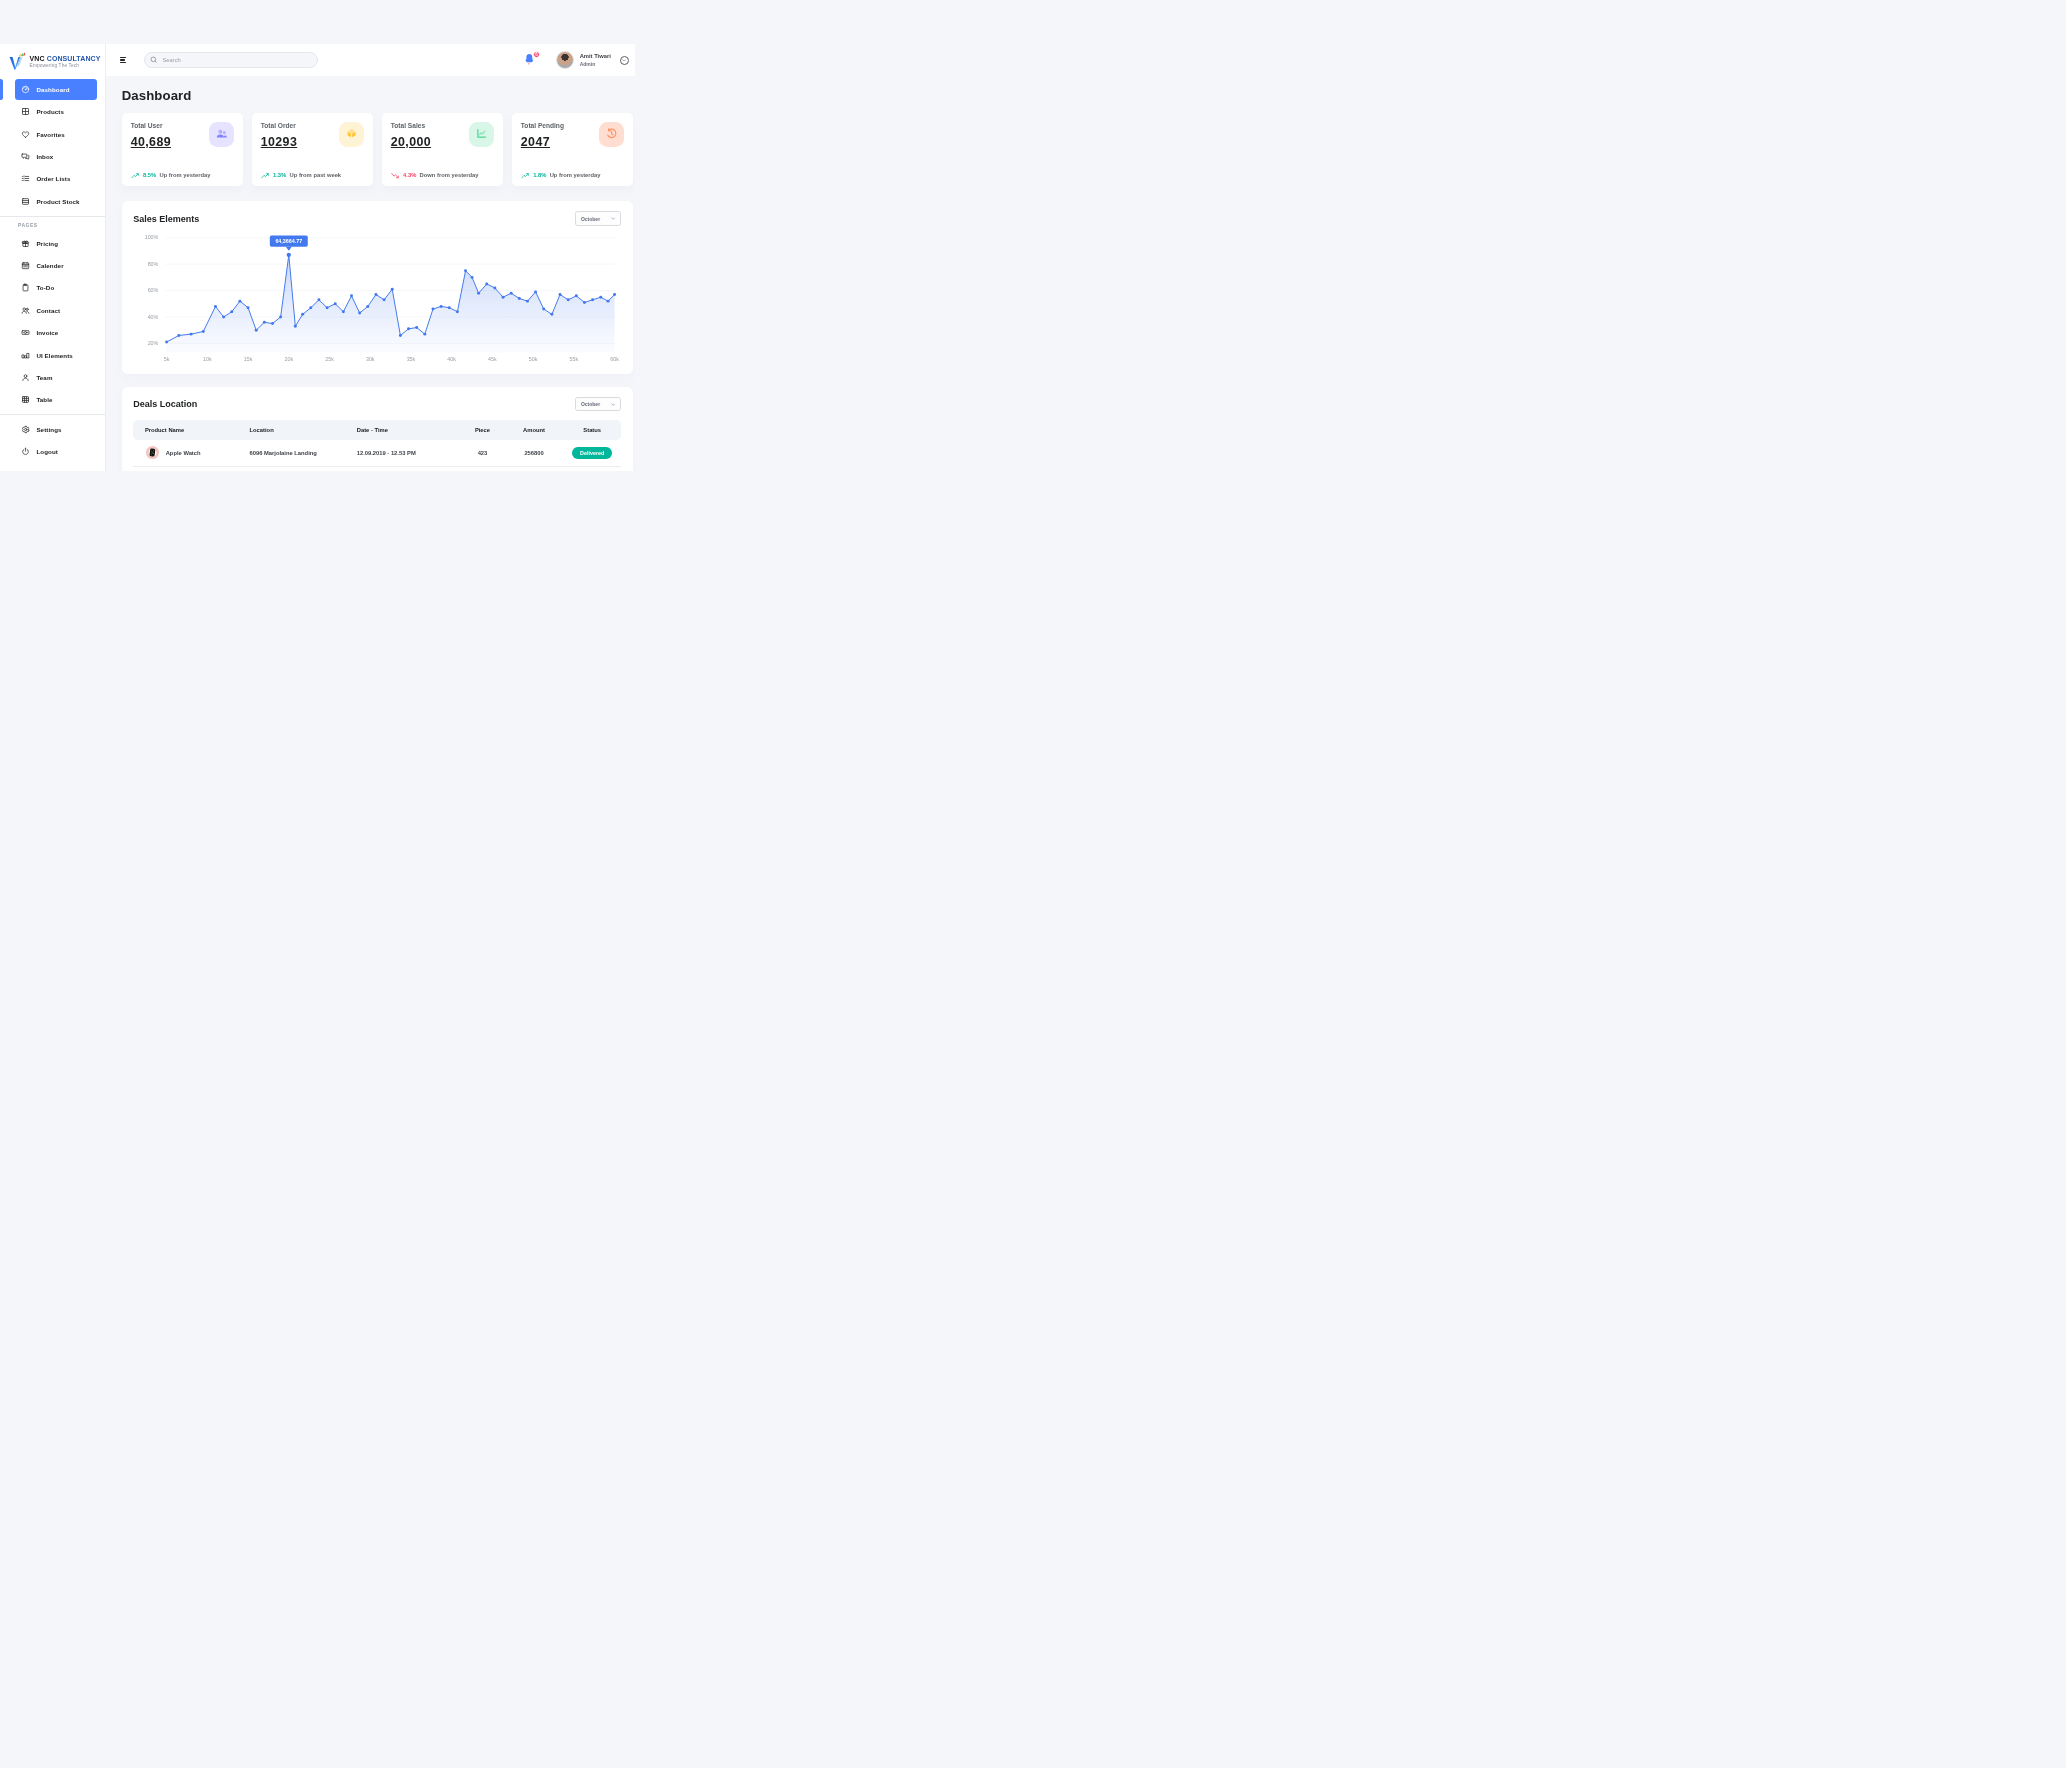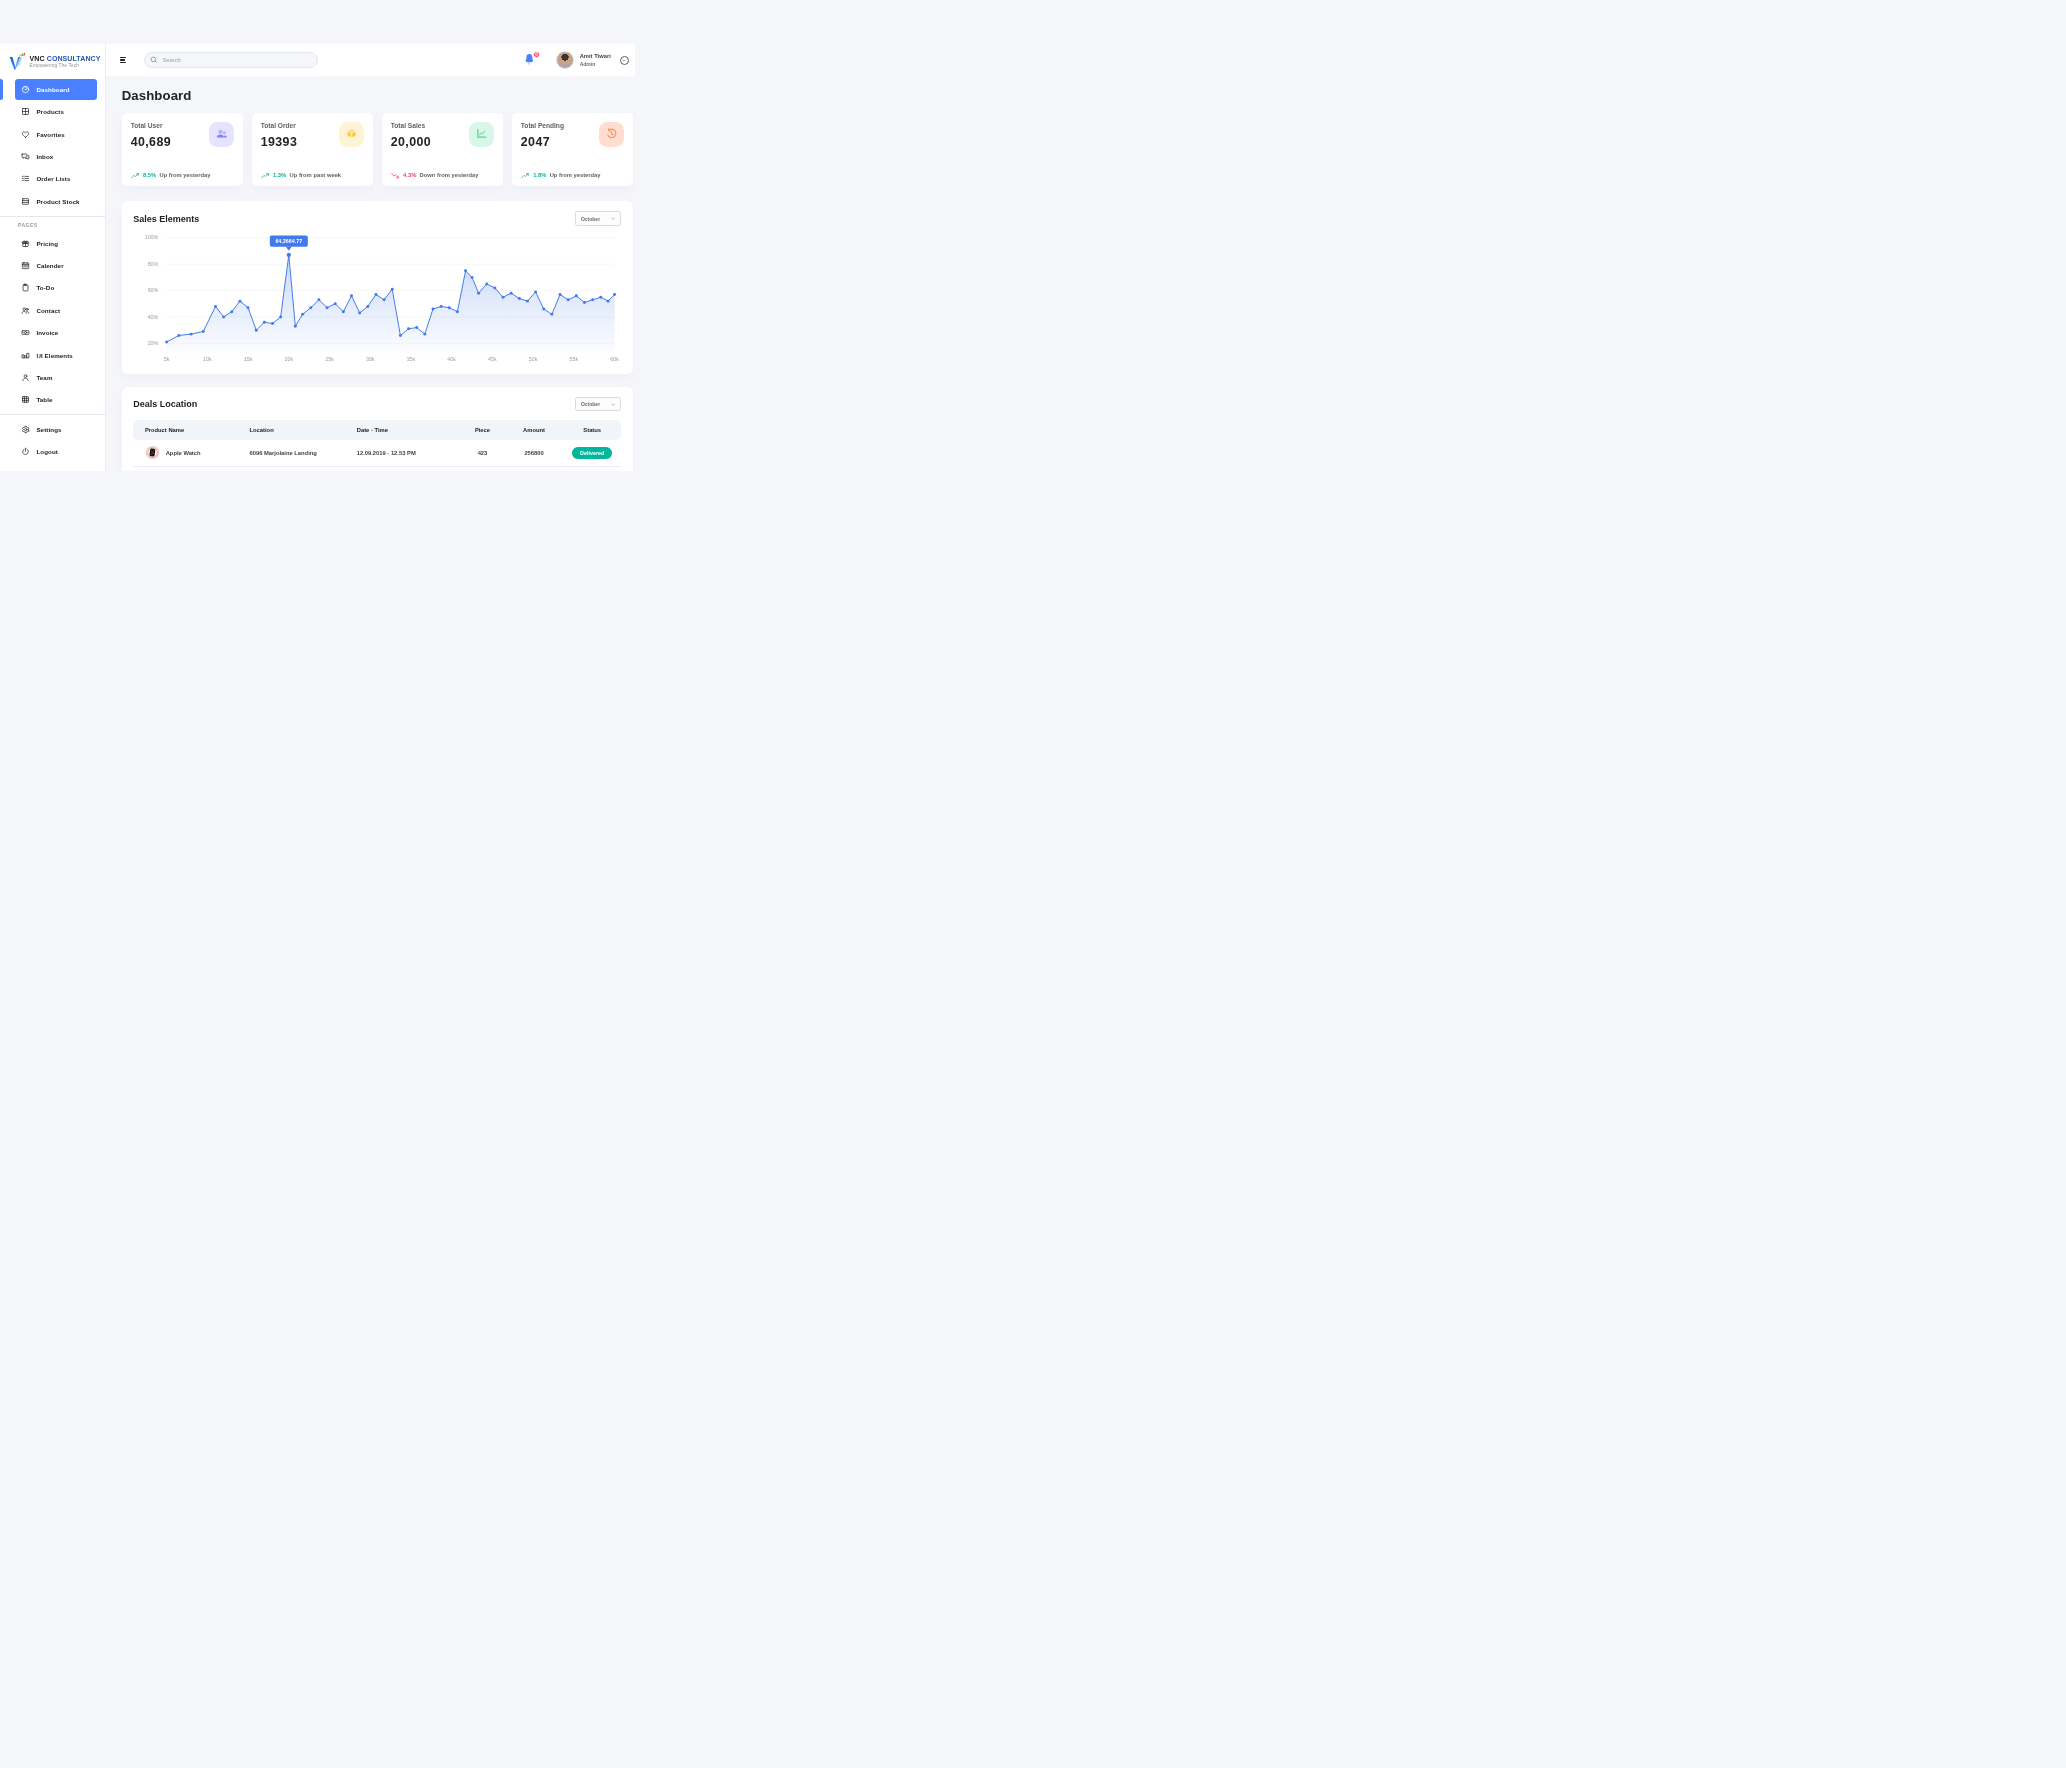--- a/index.html
+++ b/index.html
@@ -57,21 +57,21 @@
     display:flex; align-items:center; justify-content:center; color:#5c5f66; cursor:pointer; }
 
   
   .content { flex:1; overflow:hidden; padding:11.6px 2.5px 0 15.7px; }
   .page-title { font-size:13.2px; font-weight:800; letter-spacing:0.1px; color:#202224; }
 
   .cards { display:flex; gap:9px; margin-top:10.7px; }
   .card { flex:1; height:73px; background:#fff; border-radius:5px; position:relative;
     padding:8.3px 9px; box-shadow:0 4.1px 9px rgba(160,170,190,.07); }
   .card-label { font-size:6.6px; font-weight:600; color:#5e6368; }
-  .card-value { font-size:12.4px; font-weight:800; letter-spacing:0.4px; margin-top:6.6px; color:#202224; }
+  .card-value { font-size:12.4px; font-weight:800; letter-spacing:0.4px; margin-top:6.6px; color:#202224;text-decoration:underline; }
   .card-bubble { position:absolute; top:8.3px; right:9px; width:25px; height:25px; border-radius:8.3px;
     display:flex; align-items:center; justify-content:center; }
   .card-bubble svg { width:13.2px; height:13.2px; }
   .card-trend { position:absolute; left:9px; bottom:7.4px; display:flex; align-items:center; gap:3.3px;
     font-size:5.8px; font-weight:600; color:#5e6368; }
   .card-trend .t-ico { width:9px; height:7.4px; display:flex; }
   .trend-val { font-weight:700; }
 
   .panel { background:#fff; border-radius:5.8px; box-shadow:0 4.1px 9px rgba(160,170,190,.06);
     padding:10px 11.6px; }
@@ -371,21 +371,21 @@
                   <path d="M2 16l6.2-7 4 3.2L19.5 5"></path>
                   <path d="M14.8 4.6l4.9-.3.3 4.9"></path>
                 </svg>
               </span>
               <span class="trend-val" style="color: rgb(0, 182, 155);">8.5%</span>
               <span>Up from yesterday</span>
             </div>
           </div>
           <div class="card">
             <div class="card-label">Total Order</div>
-            <div class="card-value">19393</div>
+            <div class="card-value">10293</div>
             <div class="card-bubble" style="background: rgb(255, 243, 214);">
               <svg viewBox="0 0 28 28">
                 <path d="M14 4.5l8 4.3-8 4.3-8-4.3z" fill="#FFDF8E"></path>
                 <path d="M5.6 9.9v8l7.4 4V13.9z" fill="#FEC53D"></path>
                 <path d="M22.4 9.9v8l-7.4 4V13.9z" fill="#FEC53D"></path>
               </svg>
             </div>
             <div class="card-trend">
               <span class="t-ico" style="color: rgb(0, 182, 155);">
                 <svg viewBox="0 0 24 20" fill="none" stroke="currentColor" stroke-width="2" stroke-linecap="round" stroke-linejoin="round">

